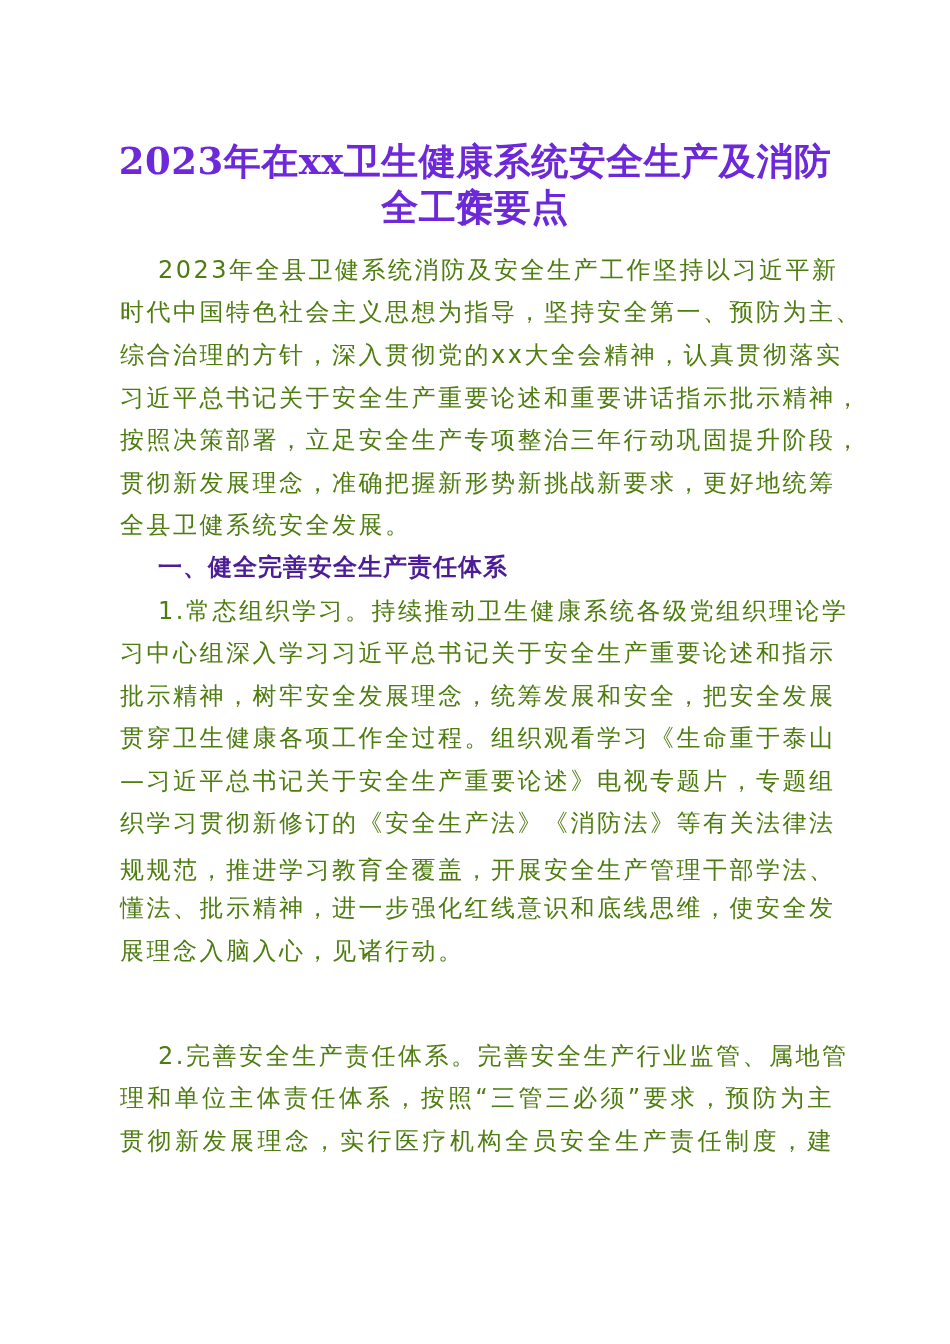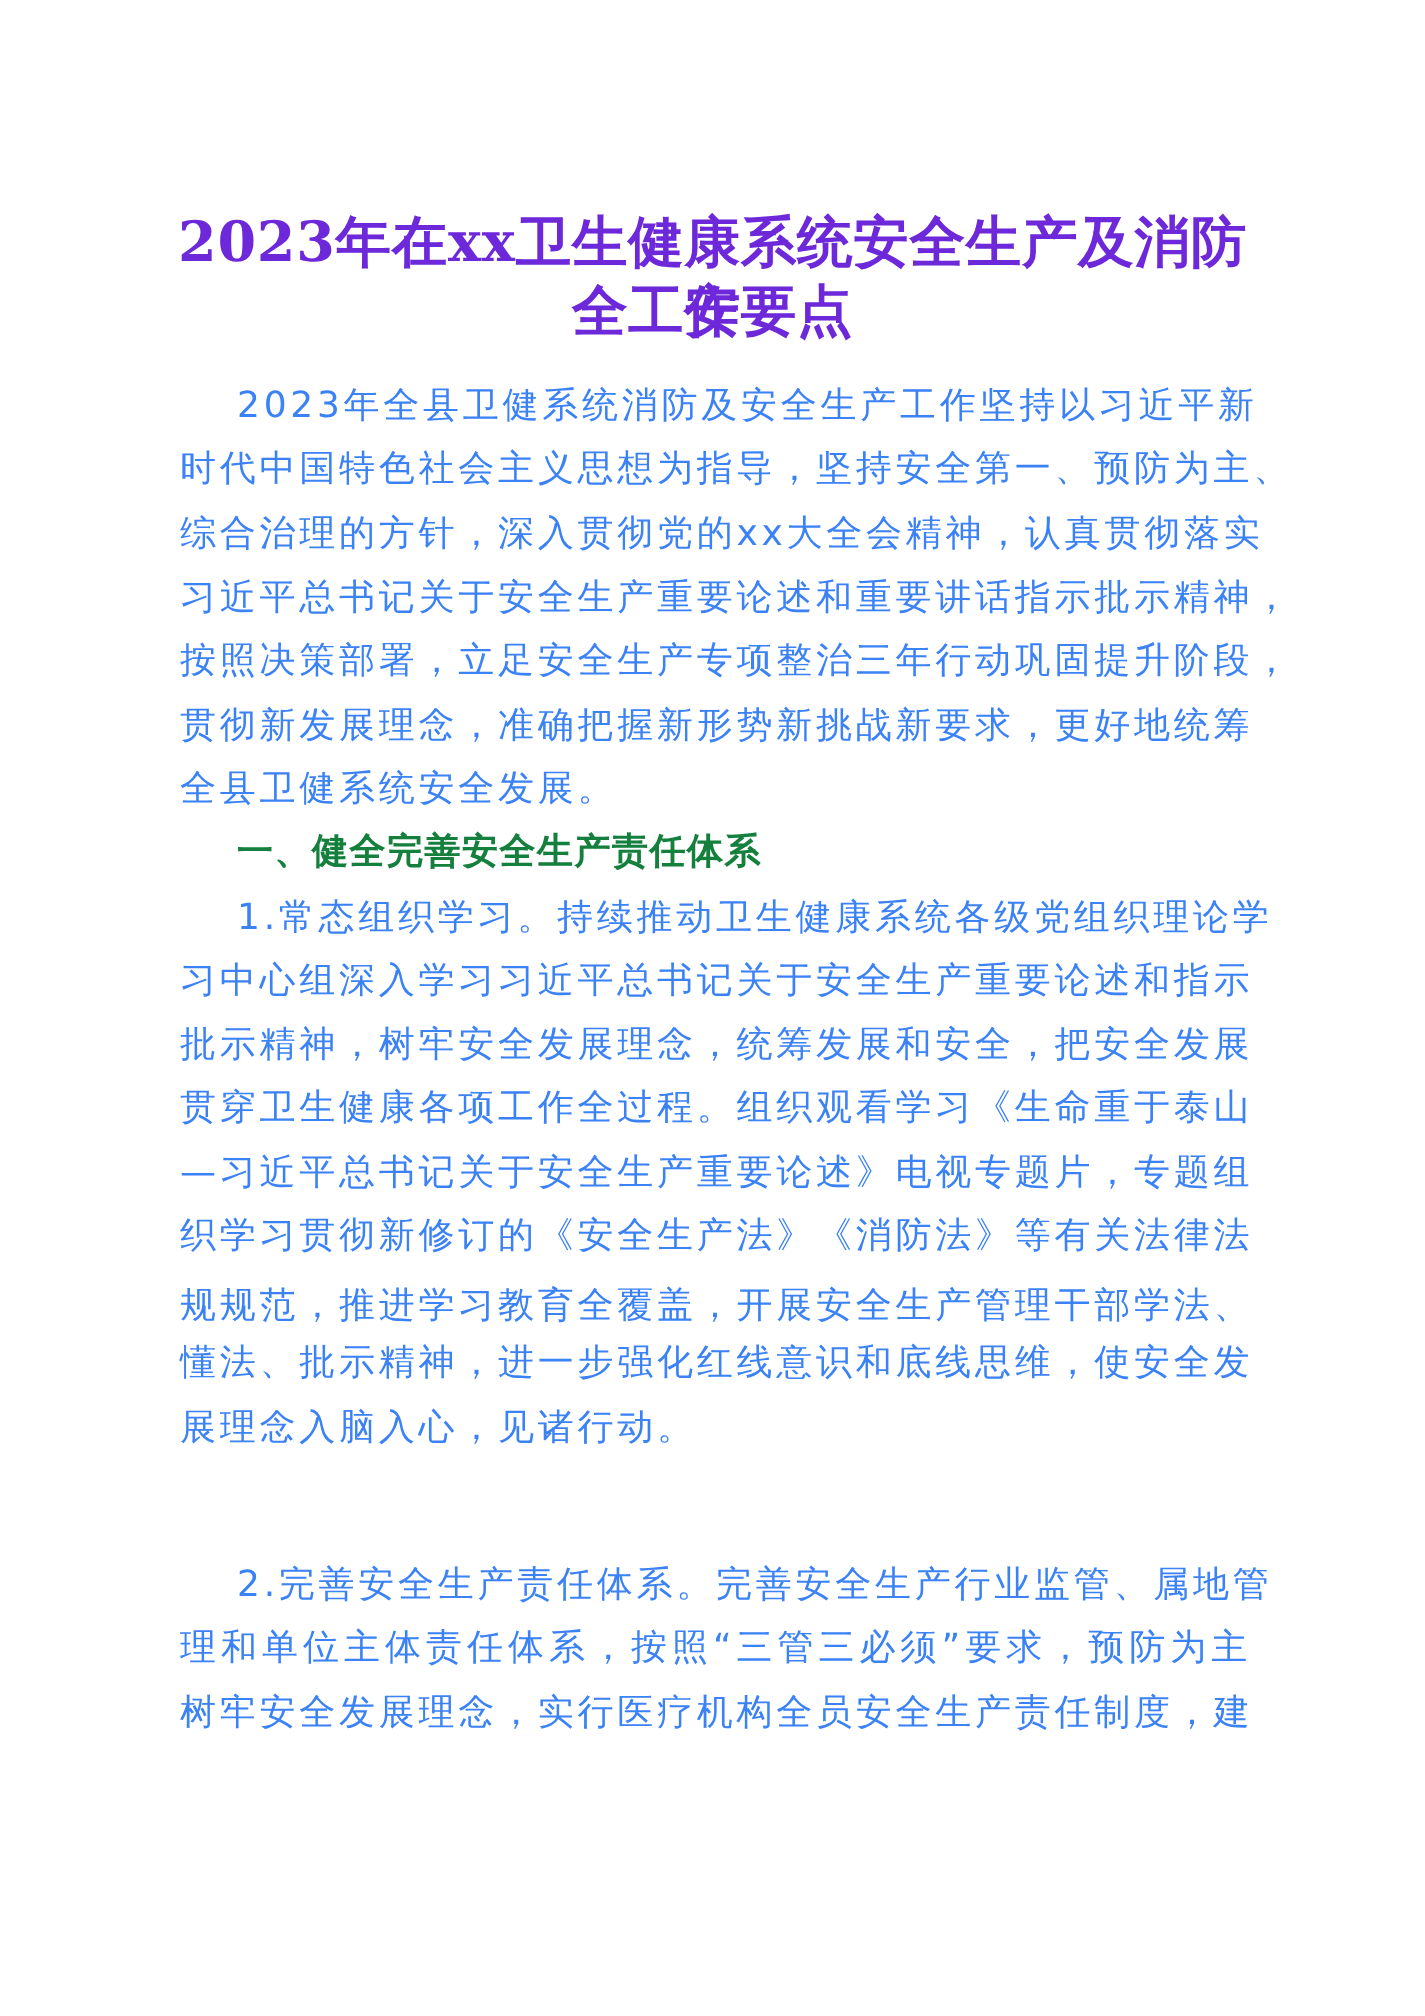--- a/index.html
+++ b/index.html
@@ -11,30 +11,30 @@
     position: absolute; left: 100px; width: 750px; text-align: center;
     font-family: "DejaVu Serif", "Liberation Serif", serif;
     font-weight: bold; font-size: 37px; color: #6d28d9; line-height: 46px;
     letter-spacing: 0.5px;
   }
   .title-line1 { top: 138px; }
   .title-line2 { top: 184px; }
   .line {
     position: absolute; left: 120px; width: 714px;
     font-family: "DejaVu Sans", "Liberation Sans", sans-serif;
-    font-size: 24px; line-height: 30px; color: #3b82f6;
+    font-size: 24px; line-height: 30px; color: #4d7c0f;
     white-space: nowrap; text-align: justify; text-align-last: justify;
     letter-spacing: 2.5px;
   }
   .line.indent { left: 158px; width: 676px; }
   .line.last { text-align-last: left; }
   .heading {
     position: absolute; left: 158px;
     font-family: "DejaVu Sans", "Liberation Sans", sans-serif;
-    font-weight: bold; font-size: 24px; line-height: 30px; color: #15803d;
+    font-weight: bold; font-size: 24px; line-height: 30px; color: #4c1d95;
     white-space: nowrap; letter-spacing: 1px;
   }
 </style>
 </head>
 <body>
 
 <div class="page">
 
   <div class="title title-line1">2023年在xx卫生健康系统安全生产及消防安</div>
   <div class="title title-line2">全工作要点</div>
@@ -54,15 +54,15 @@
   <div class="line" style="top:681px">批示精神，树牢安全发展理念，统筹发展和安全，把安全发展</div>
   <div class="line" style="top:723px">贯穿卫生健康各项工作全过程。组织观看学习《生命重于泰山</div>
   <div class="line" style="top:808px">织学习贯彻新修订的《安全生产法》《消防法》等有关法律法</div>
   <div class="line" style="top:766px">—习近平总书记关于安全生产重要论述》电视专题片，专题组</div>
   <div class="line" style="top:855px">规规范，推进学习教育全覆盖，开展安全生产管理干部学法、</div>
   <div class="line" style="top:893px">懂法、批示精神，进一步强化红线意识和底线思维，使安全发</div>
   <div class="line last" style="top:936px">展理念入脑入心，见诸行动。</div>
 
   <div class="line indent" style="top:1041px">2.完善安全生产责任体系。完善安全生产行业监管、属地管</div>
   <div class="line" style="top:1083px">理和单位主体责任体系，按照“三管三必须”要求，预防为主</div>
-  <div class="line" style="top:1126px">树牢安全发展理念，实行医疗机构全员安全生产责任制度，建</div>
+  <div class="line" style="top:1126px">贯彻新发展理念，实行医疗机构全员安全生产责任制度，建</div>
 
 </div>
 
 </body></html>

